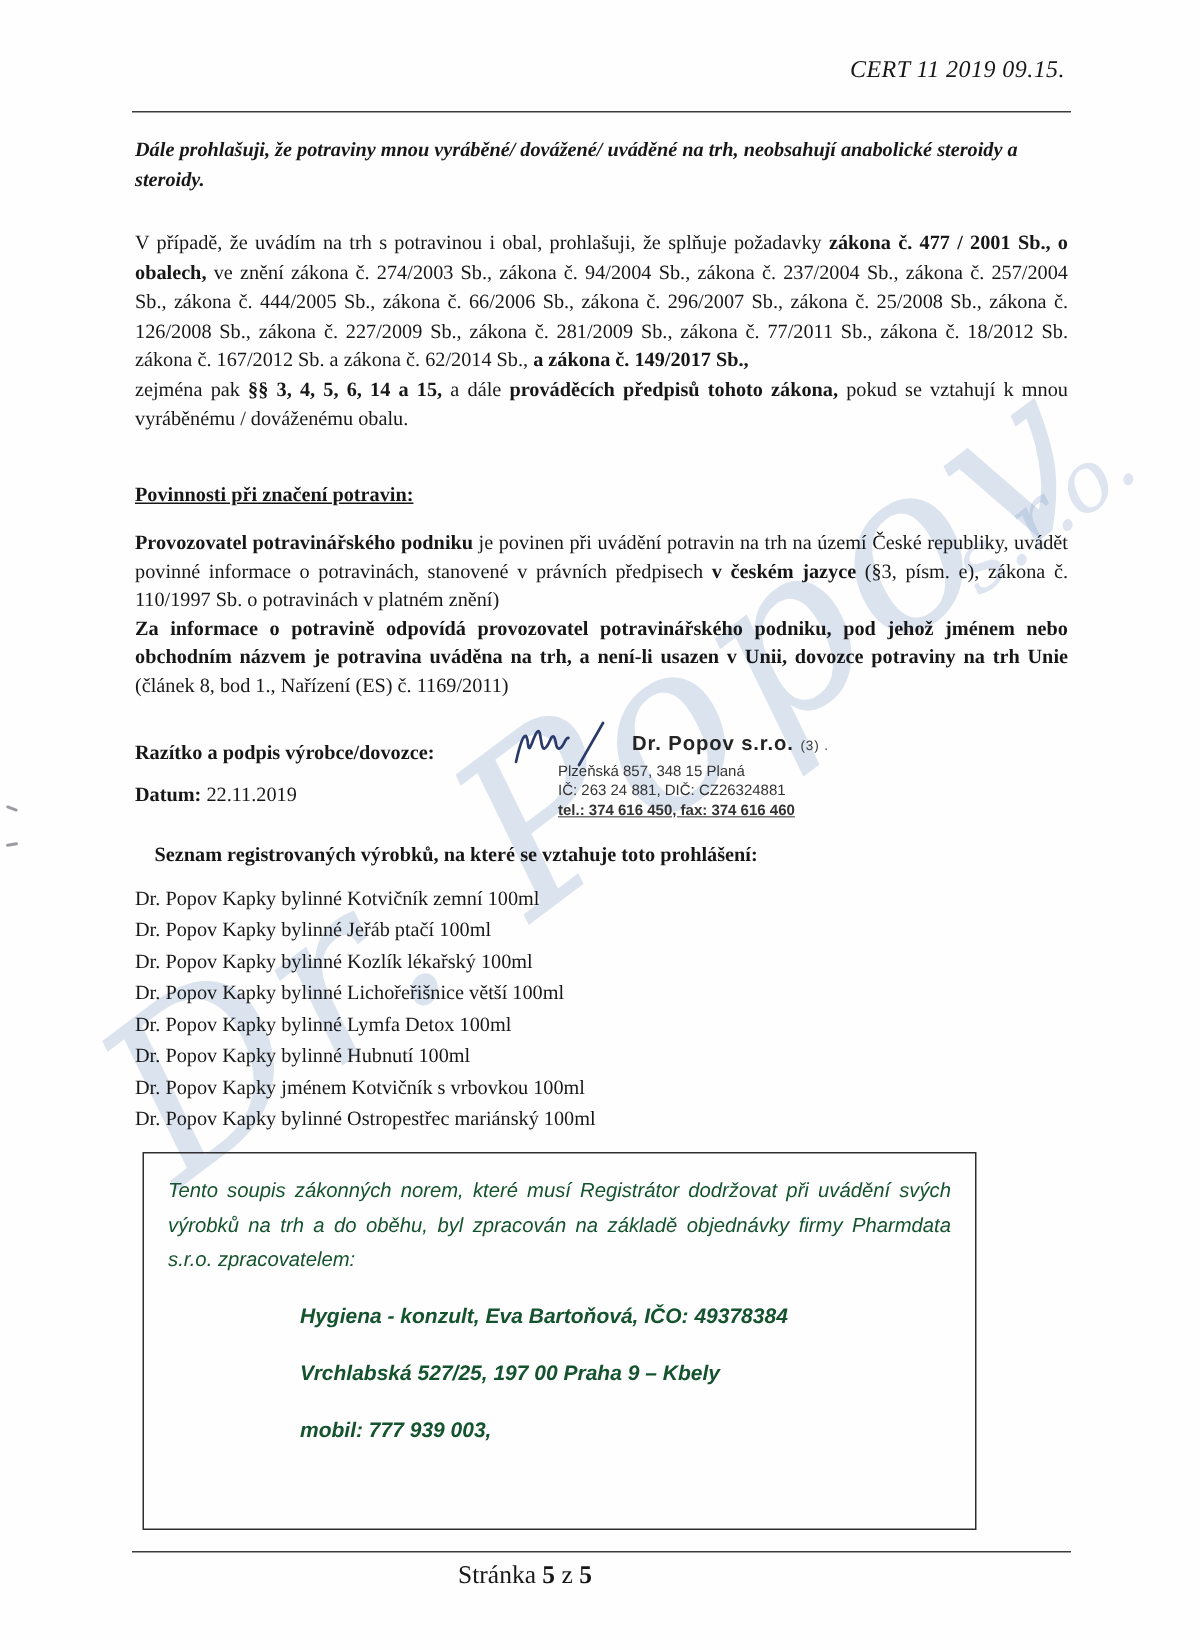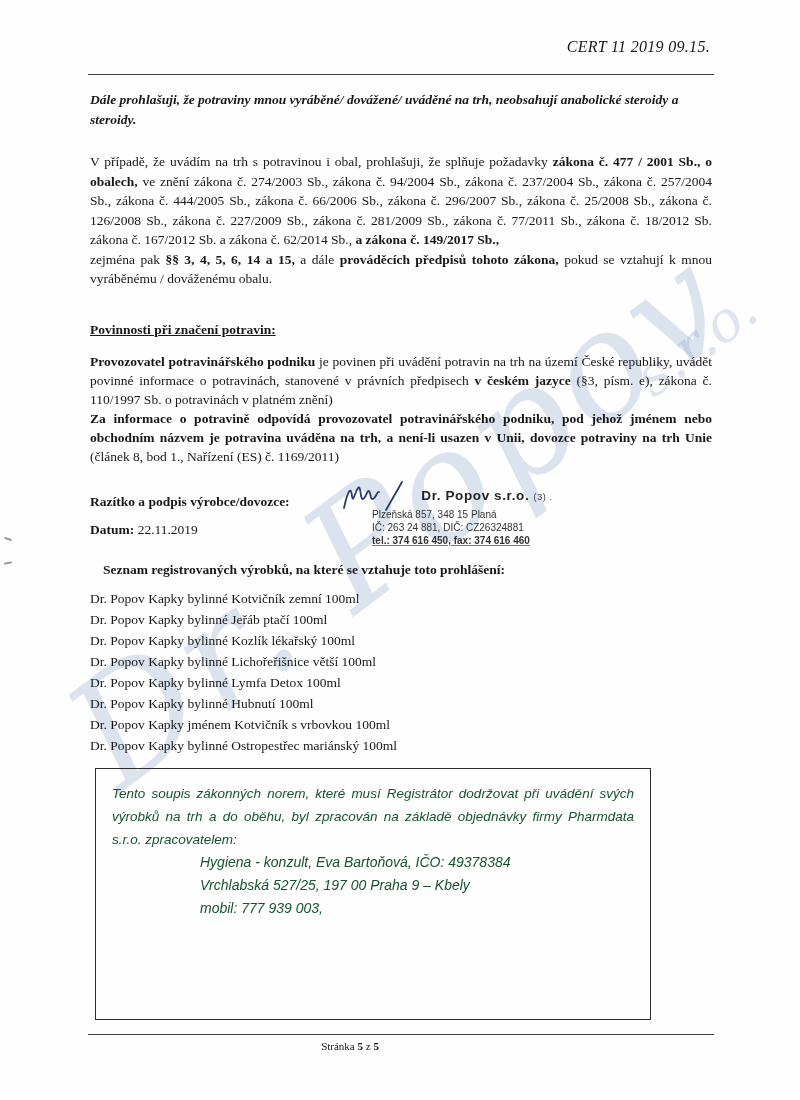--- a/index.html
+++ b/index.html
@@ -55,24 +55,24 @@
   .stamp-contact { text-decoration:underline; text-decoration-color:#777;font-weight:bold; }
   .signature-svg { position:absolute; left:248px; top:-14px; }
 
   .box {
     position:absolute; left:95px; top:768px; width:556px; height:252px;
     border:1.6px solid #2e2e2e; padding:13px 16px 0 16px; z-index:2;
     font-family:"Liberation Sans", sans-serif; font-style:italic;
     font-size:13.5px; line-height:23px; color:#14532d;
   }
   .box-intro { text-align:justify; }
-  .box-line { font-weight:normal; margin-left:88px; font-size:14px; white-space:nowrap; }
+  .box-line { font-weight:bold; margin-left:88px; margin-top:15px; font-size:14px; white-space:nowrap; }
 
   .f-rule { position:absolute; top:1034px; left:88px; width:626px; border-top:1.4px solid #3c3c3c; z-index:2; }
-  .footer { position:absolute; top:1040px; left:0; width:700px; text-align:center; font-size:11px; z-index:2; }
+  .footer { position:absolute; top:1040px; left:0; width:700px; text-align:center; font-size:17px; z-index:2; }
 
   .edge-mark { position:absolute; left:4px; width:8px; height:2px; background:#9a9aa2; border-radius:2px; z-index:2; }
   .em1 { top:538px; transform:rotate(20deg); }
   .em2 { top:562px; transform:rotate(-10deg); }
 </style>
 </head>
 <body>
 
 <div class="page">
 

